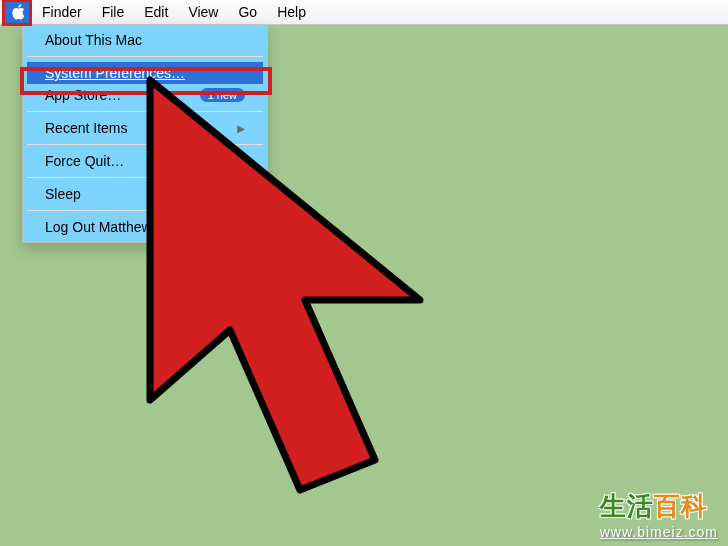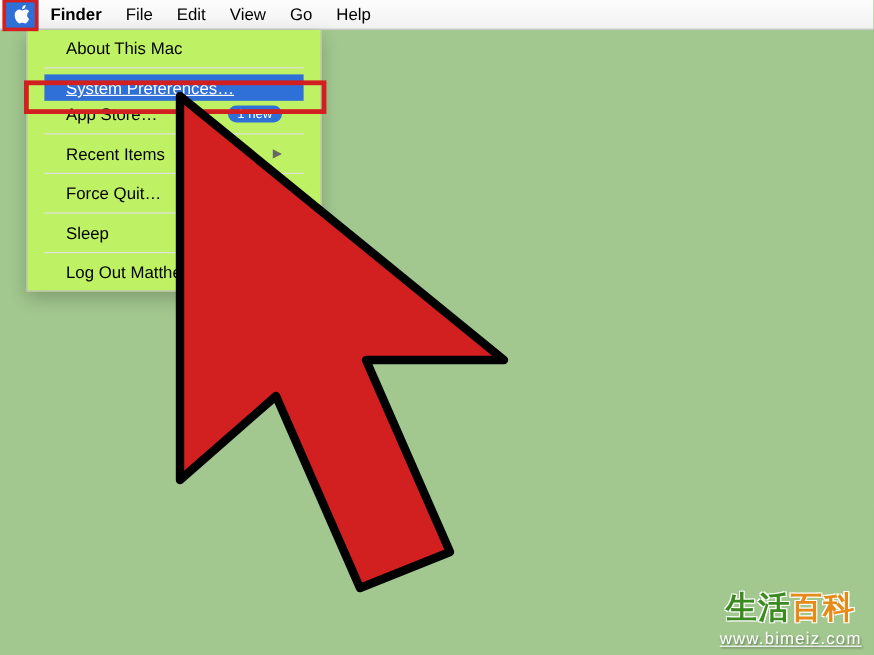--- a/index.html
+++ b/index.html
@@ -44,31 +44,31 @@
       pointer-events: none;
       z-index: 30;
     }
     .menu-item {
       padding: 0 10px;
       height: 25px;
       display: flex;
       align-items: center;
       cursor: default;
     }
-    .menu-item.app { font-weight: bold; }
+    .menu-item.app { font-weight: normal; }
     .dropdown {
       position: absolute;
       top: 25px;
       left: 22px;
       width: 246px;
-      background: #bef264;
+      background: #7dd3fc;
       border: 1px solid #bdbdbd;
       border-top: none;
       box-shadow: 0 6px 14px rgba(0,0,0,0.2);
-      padding: 4px 14px;
+      padding: 4px 4px;
     }
     .dropdown-item {
       height: 22px;
       padding: 0 18px;
       display: flex;
       align-items: center;
       justify-content: space-between;
       cursor: default;
     }
     .dropdown-item.highlighted {
@@ -107,21 +107,21 @@
       position: absolute;
       top: 70px;
       left: 140px;
       z-index: 40;
       pointer-events: none;
     }
     .watermark {
       position: absolute;
       bottom: 6px;
       right: 10px;
-      text-align: center;
+      text-align: left;
       z-index: 50;
     }
     .watermark .cn {
       font-size: 26px;
       font-weight: bold;
       color: #3a8a1f;
       text-shadow: 1px 1px 0 #fff, -1px -1px 0 #fff, 1px -1px 0 #fff, -1px 1px 0 #fff;
       letter-spacing: 1px;
     }
     .watermark .cn .alt { color: #e68a1a; }

